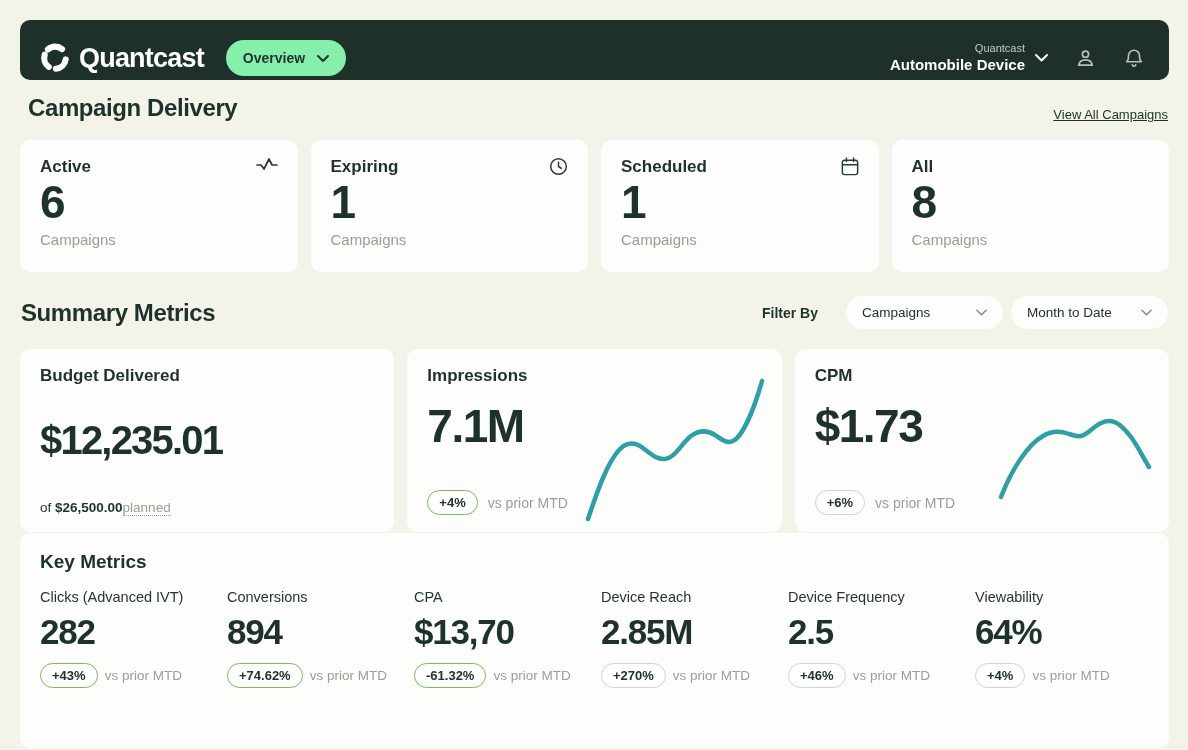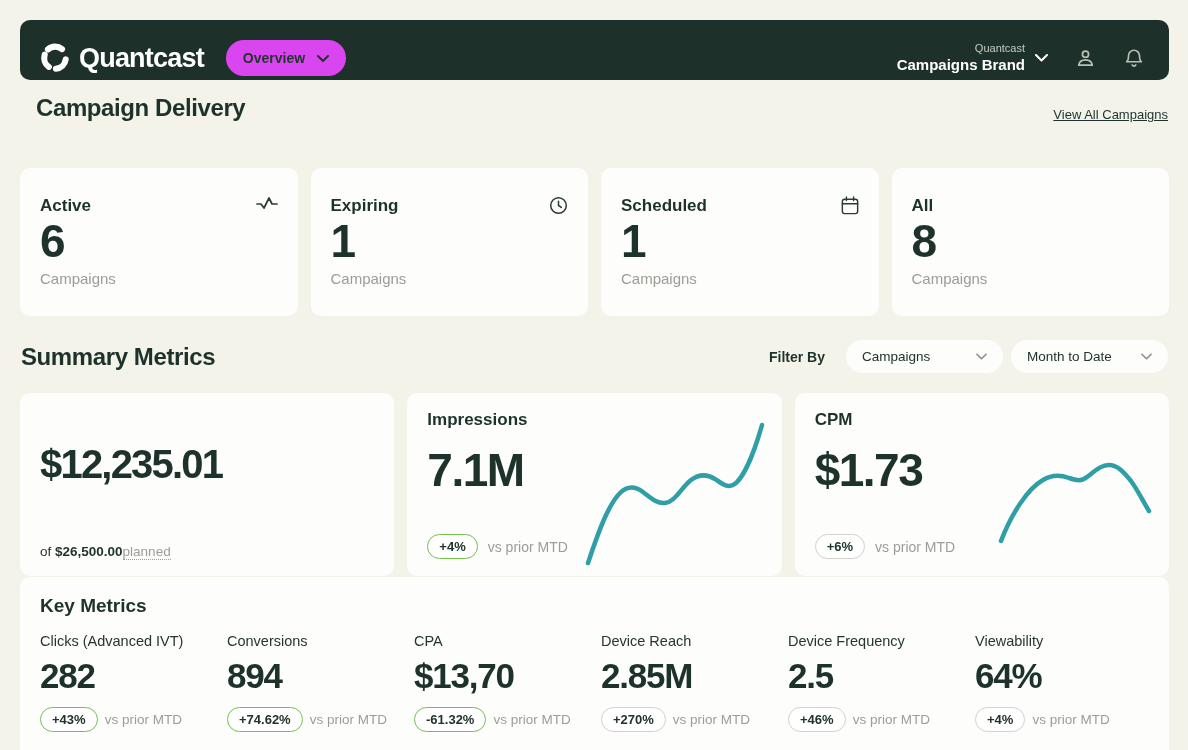--- a/index.html
+++ b/index.html
@@ -12,47 +12,47 @@
   .page { width:1188px; height:750px; padding:20px 19px 0 20px; }
 
   
   .topbar {
     height:60px; background:#1d302a; border-radius:10px;
     display:flex; align-items:center; padding:16px 24px 0 20px;
   }
   .brand { display:flex; align-items:center; gap:9px; }
   .brand-word { color:#fff; font-size:27px; font-weight:700; letter-spacing:-0.8px; }
   .overview-btn {
-    margin-left:22px; background:#d946ef; border:none; cursor:pointer;
+    margin-left:22px; background:#86efac; border:none; cursor:pointer;
     border-radius:999px; padding:10px 17px; display:flex; align-items:center; gap:12px;
     font-family:inherit; font-size:14px; font-weight:700; color:#22352e;
   }
   .topbar-right { margin-left:auto; display:flex; align-items:center; }
   .account { text-align:right; line-height:1.25; cursor:pointer; display:flex; align-items:center; gap:10px; }
   .account-org { font-size:11px; color:#c3ccc1; font-weight:400; display:block; }
   .account-name { font-size:15px; color:#ffffff; font-weight:700; display:block; }
   .icon-btn { background:none; border:none; cursor:pointer; margin-left:26px; display:flex; align-items:center; }
 
   
-  .section-head { display:flex; align-items:flex-end; justify-content:space-between; margin:14px 1px 18px 16px; }
+  .section-head { display:flex; align-items:flex-end; justify-content:space-between; margin:14px 1px 18px 8px; }
   h1.sec-title { font-size:24px; font-weight:700; letter-spacing:-0.4px; color:#1e322c; }
   .view-all { font-size:13px; color:#1e322c; text-decoration:underline; font-weight:500; }
 
   
   .camp-row { display:grid; grid-template-columns:repeat(4,1fr); gap:13px; }
-  .camp-card { background:#fdfdfb; border-radius:10px; padding:28px 20px; height:148px; cursor:pointer;margin-top:28px; }
+  .camp-card { background:#fdfdfb; border-radius:10px; padding:17px 20px; height:132px; cursor:pointer; }
   .camp-card .top { display:flex; justify-content:space-between; align-items:flex-start; }
   .camp-title { font-size:17px; font-weight:700; }
   .camp-value { font-size:46px; font-weight:700; letter-spacing:-1.5px; line-height:1.05; margin-top:1px; }
   .camp-unit { font-size:15px; color:#9a9e95; margin-top:5px; }
 
   
   .summary-head { display:flex; align-items:center; justify-content:space-between; margin:24px 1px 20px 1px; }
   .filters { display:flex; align-items:center; gap:8px; }
-  .filter-label { font-size:14px; font-weight:700; margin-right:13px; }
+  .filter-label { font-size:14px; font-weight:700; margin-right:20px; }
   .dd-pill {
     background:#fdfdfb; border:none; cursor:pointer; border-radius:999px;
     width:157px; padding:9px 16px; display:flex; align-items:center; justify-content:space-between;
     font-family:inherit; font-size:13.5px; color:#20342c;
   }
 
   
   .metric-row { display:grid; grid-template-columns:repeat(3,1fr); gap:13px; }
   .metric-card { background:#fdfdfb; border-radius:10px; padding:17px 20px; height:183px; position:relative; }
   .metric-title { font-size:17px; font-weight:700; }
@@ -112,21 +112,21 @@
         <svg width="12" height="7" viewBox="0 0 12 7">
             <path d="M1 1l5 5 5-5" fill="none" stroke="#22352e" stroke-width="2" stroke-linecap="round" stroke-linejoin="round"></path>
           </svg>
       </span>
     </button>
 
     <div class="topbar-right">
       <div class="account">
         <span>
           <span class="account-org">Quantcast</span>
-          <span class="account-name">Campaigns Brand</span>
+          <span class="account-name">Automobile Device</span>
         </span>
         <span>
           <svg width="13" height="8" viewBox="0 0 13 8">
               <path d="M1 1l5.5 5.5L12 1" fill="none" stroke="#ffffff" stroke-width="2" stroke-linecap="round" stroke-linejoin="round"></path>
             </svg>
         </span>
       </div>
       <button class="icon-btn">
         <svg width="23" height="23" viewBox="0 0 24 24" fill="none" stroke="#b9c1b5" stroke-width="1.8" stroke-linecap="round">
           <circle cx="12" cy="7.5" r="3.2"></circle>
@@ -217,20 +217,21 @@
               <path d="M1 1l5 5 5-5" fill="none" stroke="#8a8f86" stroke-width="1.7" stroke-linecap="round" stroke-linejoin="round"></path>
             </svg>
         </span>
       </button>
     </div>
   </div>
 
   <div class="metric-row">
 
     <div class="metric-card">
+      <div class="metric-title">Budget Delivered</div>
       <div class="big-money">$12,235.01</div>
       <div class="planned-line">
         <span>of </span><b>$26,500.00</b><span class="planned-term">planned</span>
       </div>
     </div>
 
     <div class="metric-card">
       <div class="metric-title">Impressions</div>
       <div class="big-value">7.1M</div>
       <div class="delta-row">

